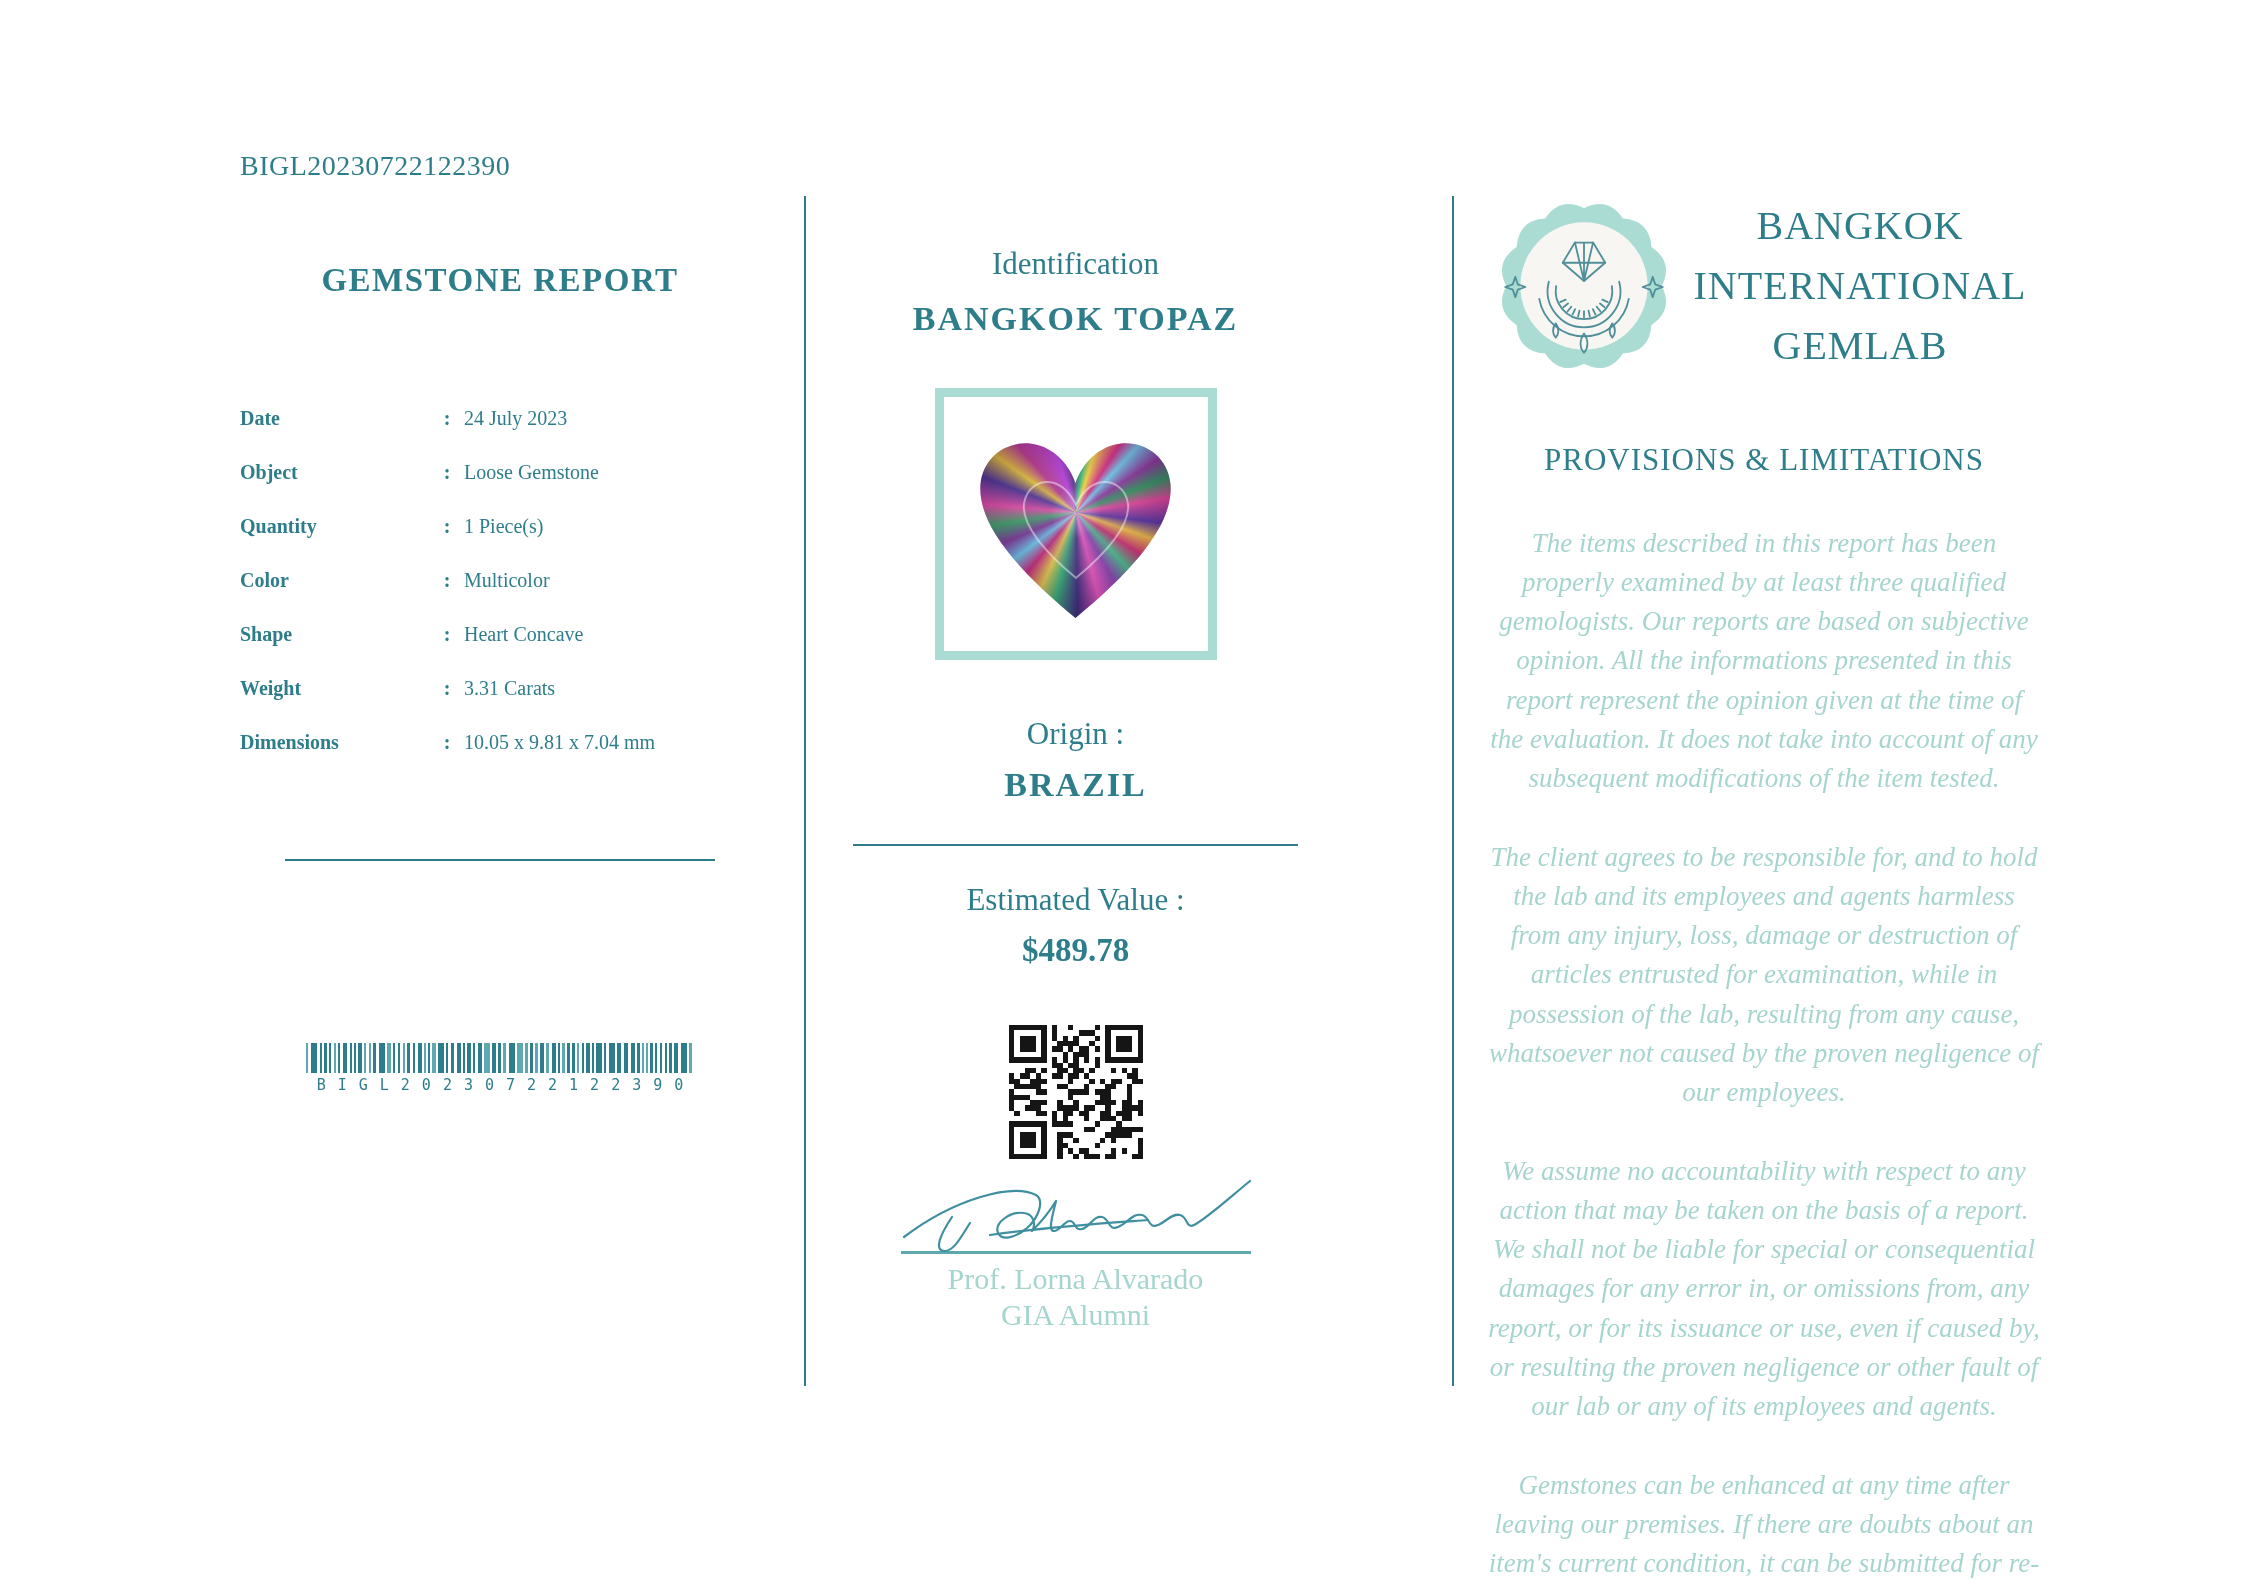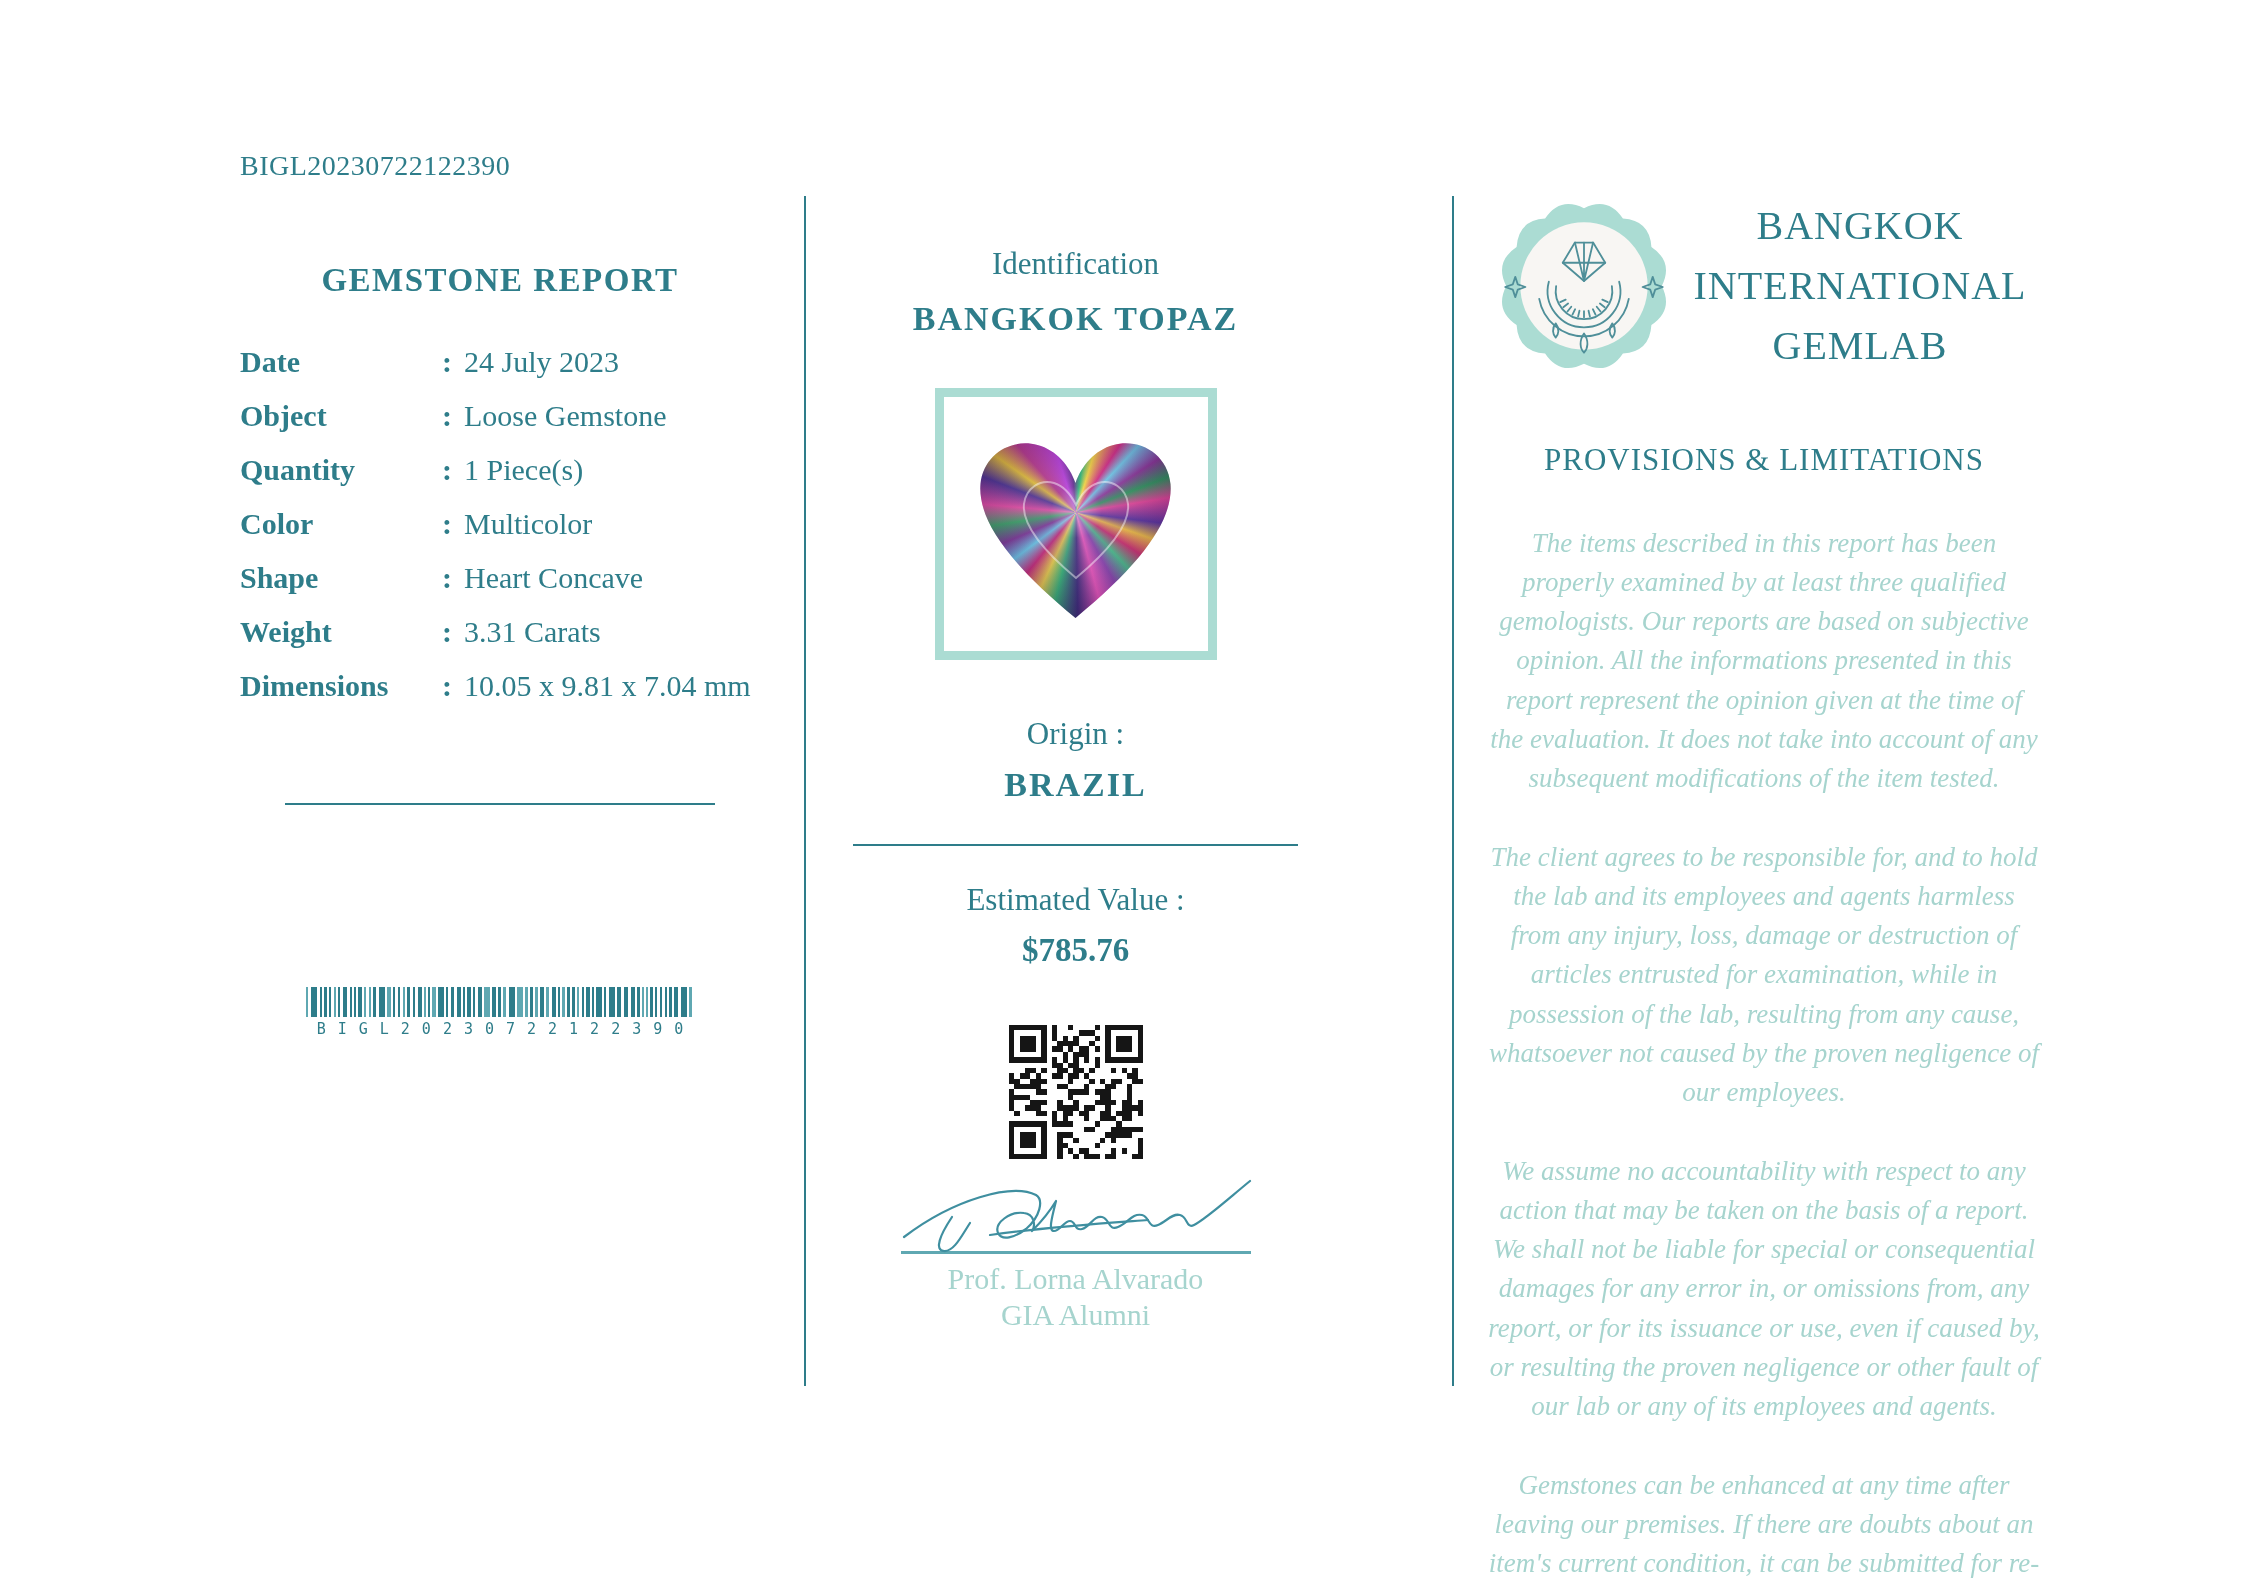--- a/index.html
+++ b/index.html
@@ -16,21 +16,21 @@
 
   
   .vsep{position:absolute;top:196px;width:2px;height:1190px;background:var(--teal);}
   .vsep.one{left:804px;}
   .vsep.two{left:1452px;}
 
   
   .col-left{position:absolute;left:240px;top:150px;width:520px;}
   .report-number{font-size:28px;letter-spacing:0.5px;}
   .left-title{margin-top:80px;text-align:center;font-size:33px;font-weight:bold;letter-spacing:1.5px;}
-  .detail-table{margin-top:48px;font-size:30px;}
+  .detail-table{margin-top:104px;font-size:20px;}
   .detail-row{display:flex;line-height:30px;margin-bottom:24px;}
   .detail-row .lbl{width:190px;font-weight:bold;}
   .detail-row .sep{width:34px;font-weight:bold;text-align:center;}
   .detail-row .val{flex:1;}
   .left-divider{margin:102px auto 0;width:430px;border-top:2px solid var(--teal);}
   .comments-title{margin-top:36px;text-align:center;font-size:31px;font-weight:bold;}
   .comments-text{margin-top:20px;text-align:center;font-size:29px;line-height:1.38;}
   .barcode-wrap{margin-top:182px;text-align:center;}
   .barcode{display:flex;justify-content:center;align-items:flex-end;height:30px;}
   .barcode div{height:30px;}
@@ -217,21 +217,21 @@
         </svg>
       </div>
     </div>
 
     <div class="origin-label">Origin :</div>
     <div class="origin-value">BRAZIL</div>
 
     <div class="mid-divider"></div>
 
     <div class="est-label">Estimated Value :</div>
-    <div class="est-amount">$785.76</div>
+    <div class="est-amount">$489.78</div>
 
     <svg class="qr" id="qr" viewBox="0 0 25 25" shape-rendering="crispEdges">
         <g fill="#151515">
           <rect x="0" y="0" width="1" height="1"></rect>
           <rect x="1" y="0" width="1" height="1"></rect>
           <rect x="2" y="0" width="1" height="1"></rect>
           <rect x="3" y="0" width="1" height="1"></rect>
           <rect x="4" y="0" width="1" height="1"></rect>
           <rect x="5" y="0" width="1" height="1"></rect>
           <rect x="6" y="0" width="1" height="1"></rect>

